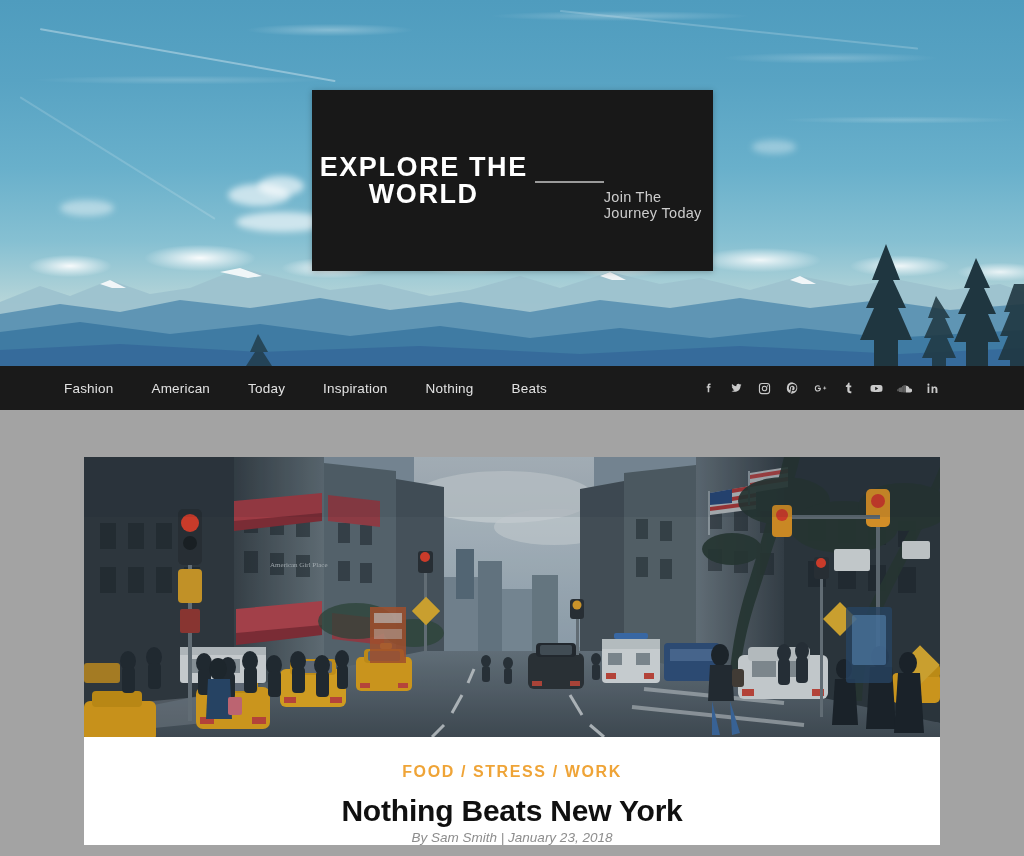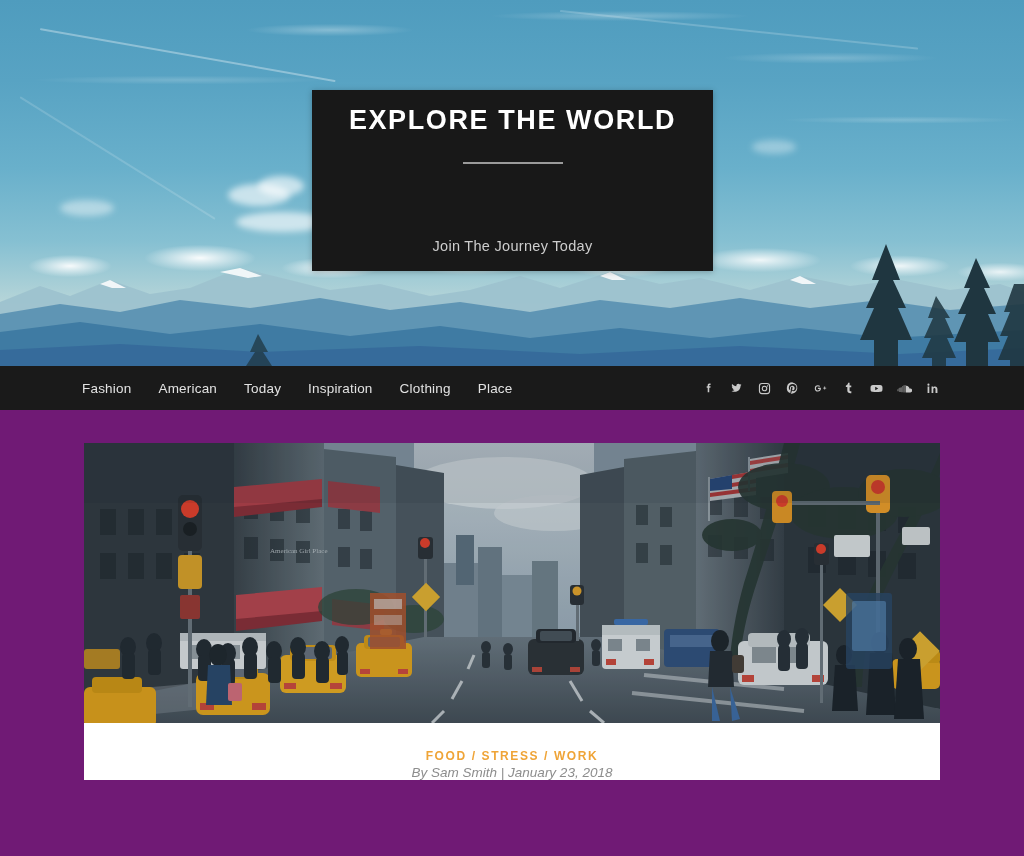--- a/index.html
+++ b/index.html
@@ -48,54 +48,54 @@
       radial-gradient(85px 17px at 760px 24px, rgba(255,255,255,.86), transparent 72%),
       radial-gradient(70px 15px at 900px 30px, rgba(255,255,255,.84), transparent 72%),
       radial-gradient(60px 13px at 1000px 36px, rgba(255,255,255,.78), transparent 72%);
   }
   .ridge { position:absolute; left:0; right:0; bottom:0; }
   .ridge svg { display:block; width:100%; height:100%; }
 
   .hero-box {
     position:absolute; left:312px; top:90px; width:401px; height:181px;
     background:#181818;
-    display:flex; flex-direction:column; align-items:center; justify-content:center;
+    display:flex; align-items:center; justify-content:center;
     box-shadow:0 1px 6px rgba(0,0,0,.25);
   }
   .hero-title {
     color:#ffffff; font-size:27px; font-weight:bold; letter-spacing:1.6px;
     line-height:1; text-align:center;
   }
   .hero-rule { width:100px; height:2px; background:#9a9a9a; margin:28px 0 26px; }
   .hero-sub { color:#cdcdcd; font-size:14.5px; letter-spacing:.3px;margin-top:48px; }
 
   
   .navbar {
     position:relative; width:1024px; height:44px; background:#1a1a1a;
     display:flex; align-items:center;
   }
-  .nav-links { display:flex; align-items:center; margin-left:82px; gap:27px; }
+  .nav-links { display:flex; align-items:center; margin-left:64px; gap:38px; }
   .nav-links a {
     color:#e2e2e2; font-size:13.5px; text-decoration:none; letter-spacing:.2px;
   }
   .socials { position:absolute; right:84px; display:flex; align-items:center; gap:13px; }
   .socials .s {
     color:#c9c9c9; display:flex; align-items:center; justify-content:center;
     width:15px; height:15px;
   }
   .socials svg { display:block; fill:currentColor; }
 
   
-  .main { width:1024px; height:446px; background:#701a75; padding-top:33px; }
+  .main { width:1024px; height:446px; background:#a3a3a3; padding-top:47px; }
   .card { width:856px; margin:0 auto; background:#ffffff; }
   .photo { position:relative; width:856px; height:280px; overflow:hidden; background:#2b3740; }
   .photo svg { display:block; width:856px; height:280px; }
 
   .card-body { padding:26px 40px 0; text-align:center; }
-  .cats { font-size:12px; font-weight:bold; letter-spacing:1.6px; color:#efa437; }
+  .cats { font-size:16px; font-weight:bold; letter-spacing:1.6px; color:#efa437; }
   .art-title {
     margin-top:13px; font-size:30px; font-weight:bold; color:#101010;
     letter-spacing:-.2px; line-height:1.12;
   }
   .byline {
     margin-top:2px; font-size:13.5px; font-style:italic; color:#8d8d8d;
   }
 </style>
 </head>
 <body>
@@ -162,22 +162,22 @@
     <div class="hero-sub">Join The Journey Today</div>
   </div>
 </div>
 
 <div class="navbar">
   <nav class="nav-links">
     <a href="#">Fashion</a>
     <a href="#">American</a>
     <a href="#">Today</a>
     <a href="#">Inspiration</a>
-    <a href="#">Clothing</a>
-    <a href="#">Place</a>
+    <a href="#">Nothing</a>
+    <a href="#">Beats</a>
   </nav>
 
   <div class="socials">
     <a class="s" href="#">
       <svg viewBox="0 0 24 24" width="15" height="15">
           <path d="M15.3 8.4h-2.1V7c0-.6.4-.8.7-.8h1.4V3.8h-1.9c-2.2 0-2.7 1.6-2.7 2.7v1.9H9.1v2.5h1.6V18h2.5v-7.1h1.8l.3-2.5z"></path>
         </svg>
     </a>
     <a class="s" href="#">
       <svg viewBox="0 0 24 24" width="16" height="16">
@@ -541,17 +541,18 @@
         <rect x="762" y="150" width="46" height="76" rx="3" fill="#2c4a6b" opacity=".8"></rect>
         <rect x="768" y="158" width="34" height="50" rx="2" fill="#5f93c4" opacity=".6"></rect>
 
         <rect width="856" height="280" fill="#0d1b24" opacity=".14"></rect>
         <rect width="856" height="60" fill="#0d1b24" opacity=".08"></rect>
       </svg>
     </div>
 
     <div class="card-body">
       <div class="cats">FOOD / STRESS / WORK</div>
+      <h2 class="art-title">Nothing Beats New York</h2>
       <div class="byline">By Sam Smith | January 23, 2018</div>
     </div>
 
   </article>
 </div>
 
 </body></html>

